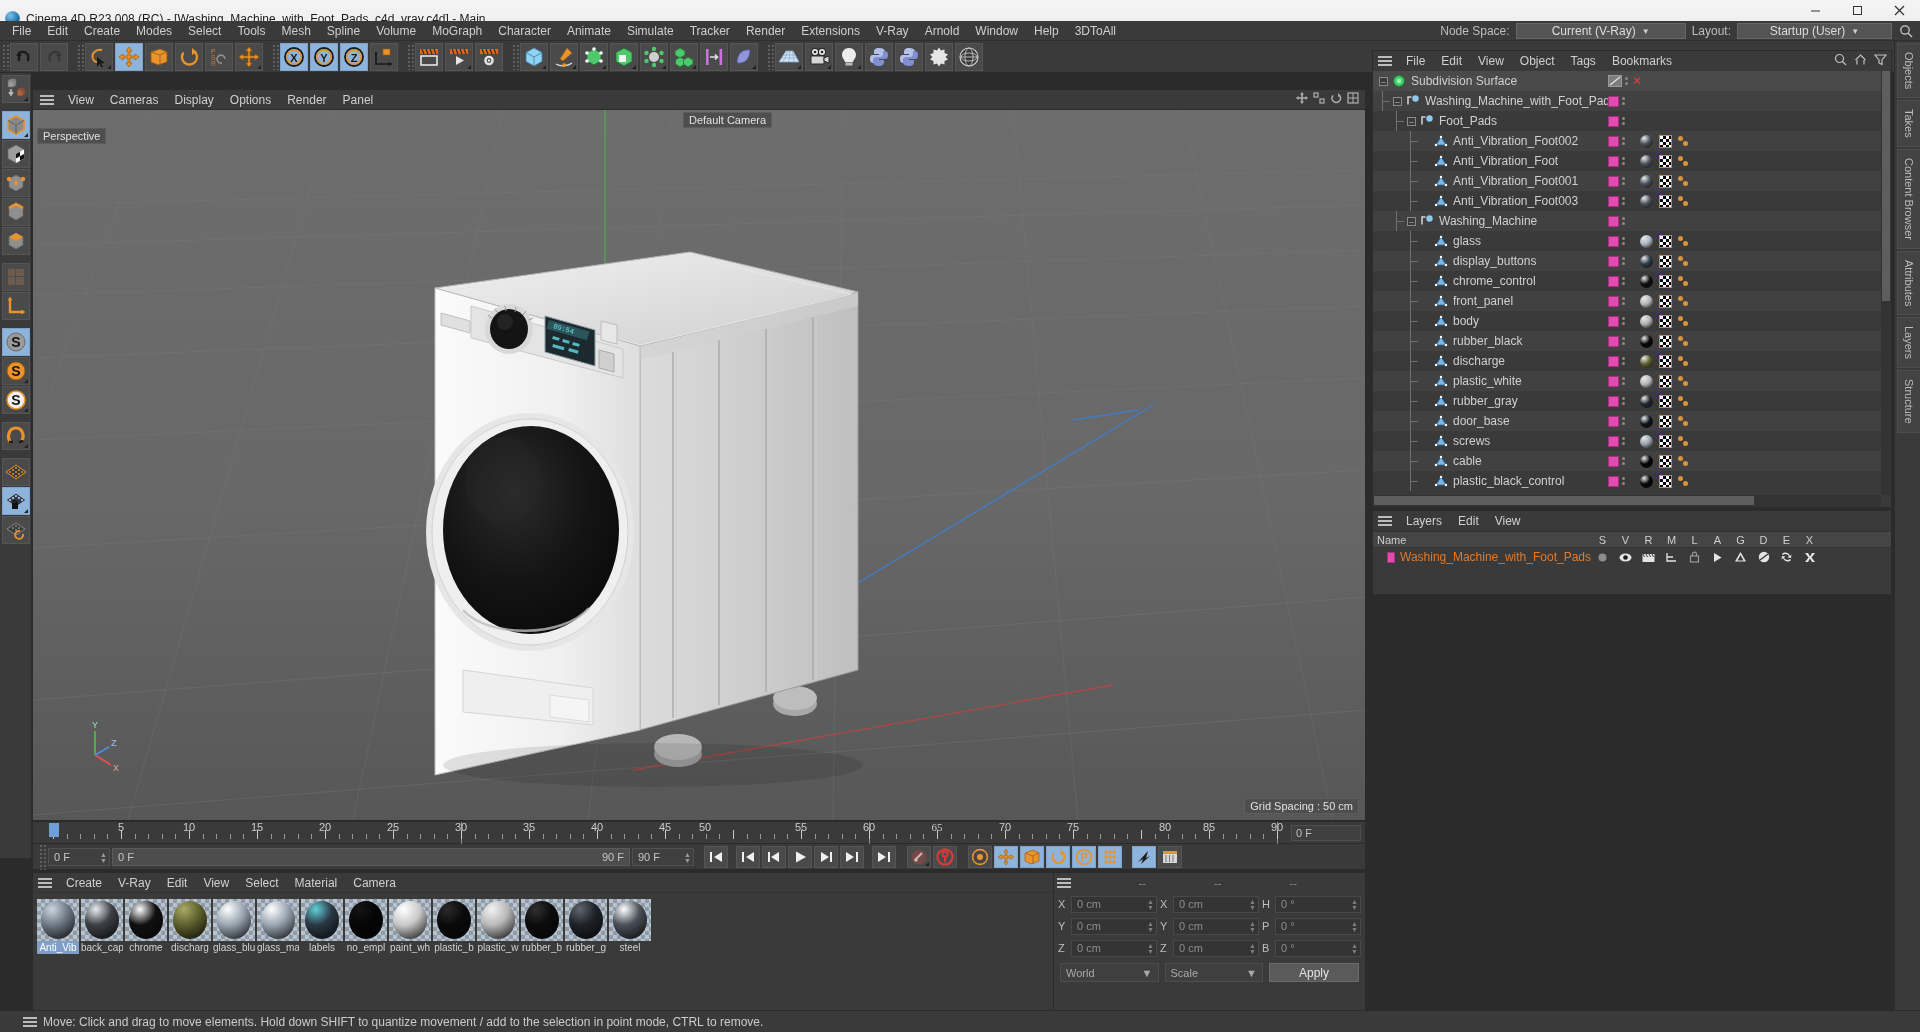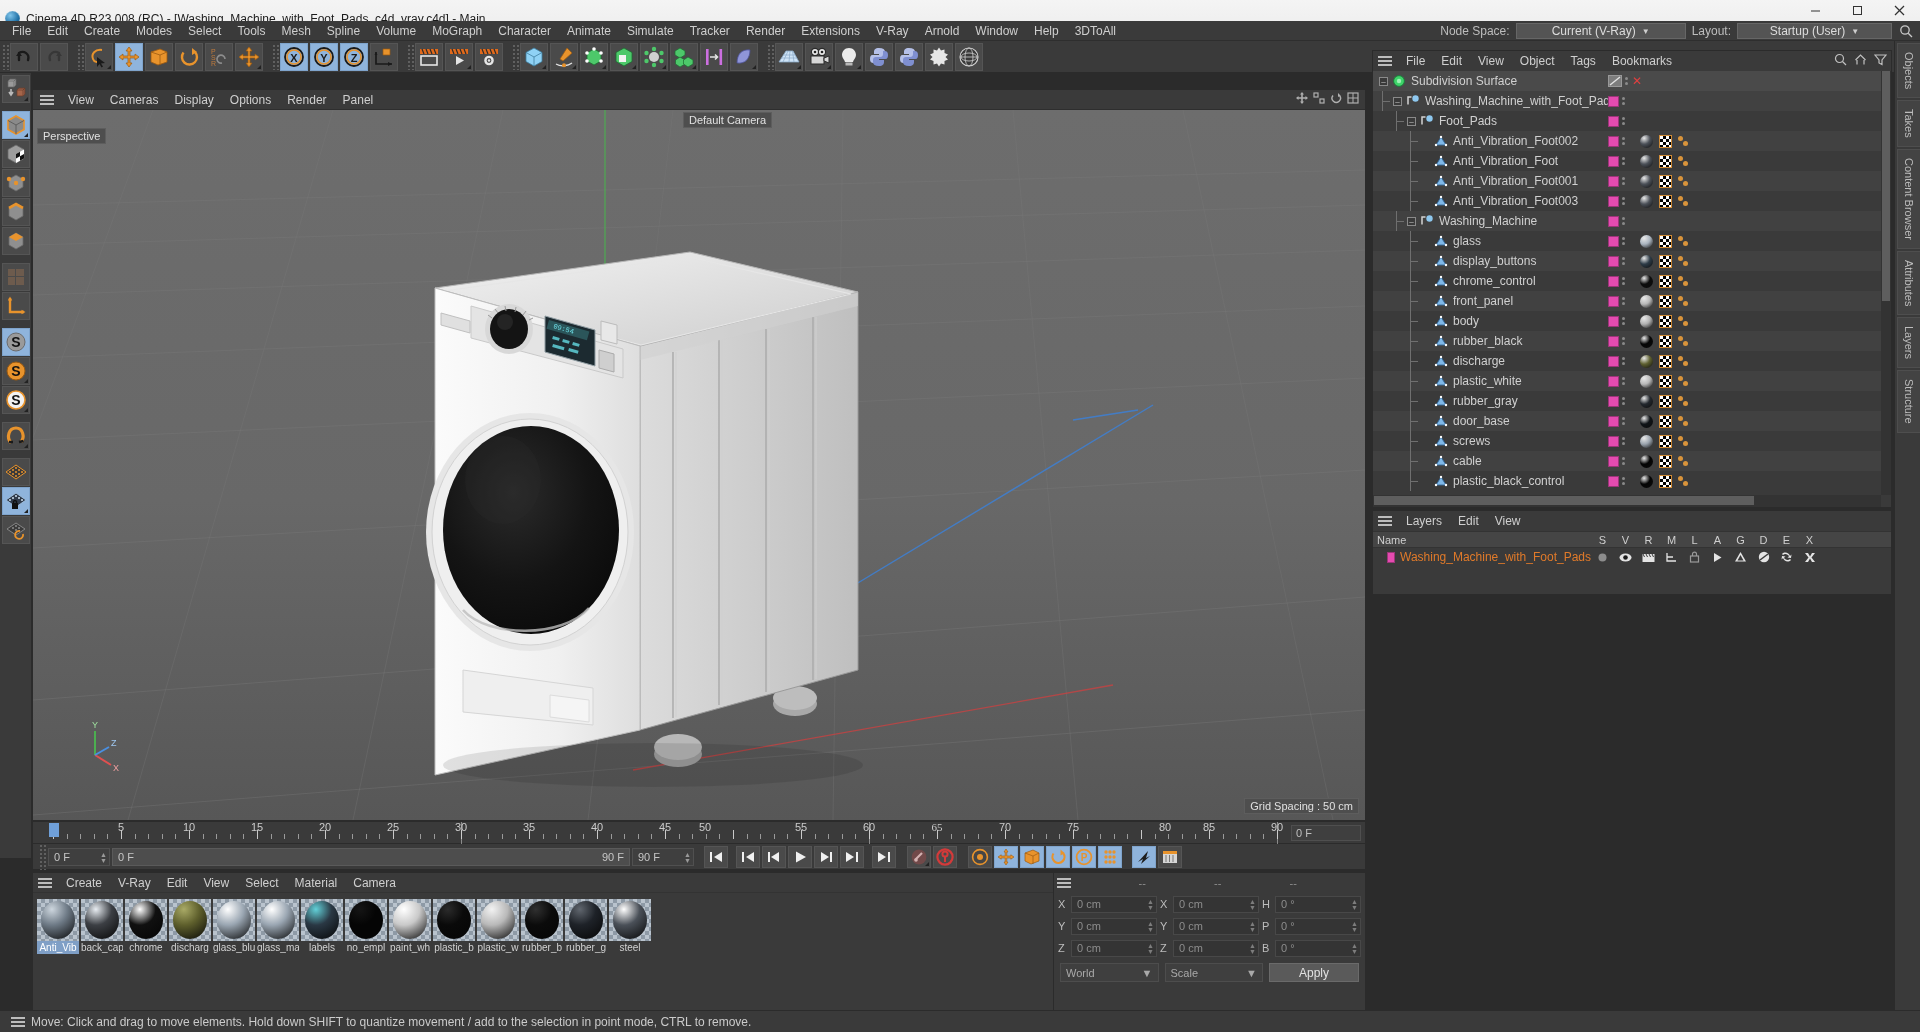--- a/index.html
+++ b/index.html
@@ -219,21 +219,21 @@
   .edgetabs{
     position:absolute; right:0; top:41px; width:26px; height:991px; background:#3a3a3a;
     border-left:1px solid #2b2b2b;
   }
   .etab{writing-mode:vertical-rl; text-orientation:mixed; font-size:11px; color:#bdbdbd;
     padding:8px 5px; background:#434343; margin:2px 2px; border:1px solid #4e4e4e;}
 
   
   .statusbar{
     position:absolute; left:0; bottom:0; width:1920px; height:22px; background:#3a3a3a;
-    display:flex; align-items:center; padding-left:8px; border-top:1px solid #2b2b2b;
+    display:flex; align-items:center; padding-left:20px; border-top:1px solid #2b2b2b;
     font-size:12px; color:#cbcbcb;
   }
 </style>
 </head>
 <body>
 
 <div class="app">
 
   <div class="titlebar">
     <div class="ticon"></div>

